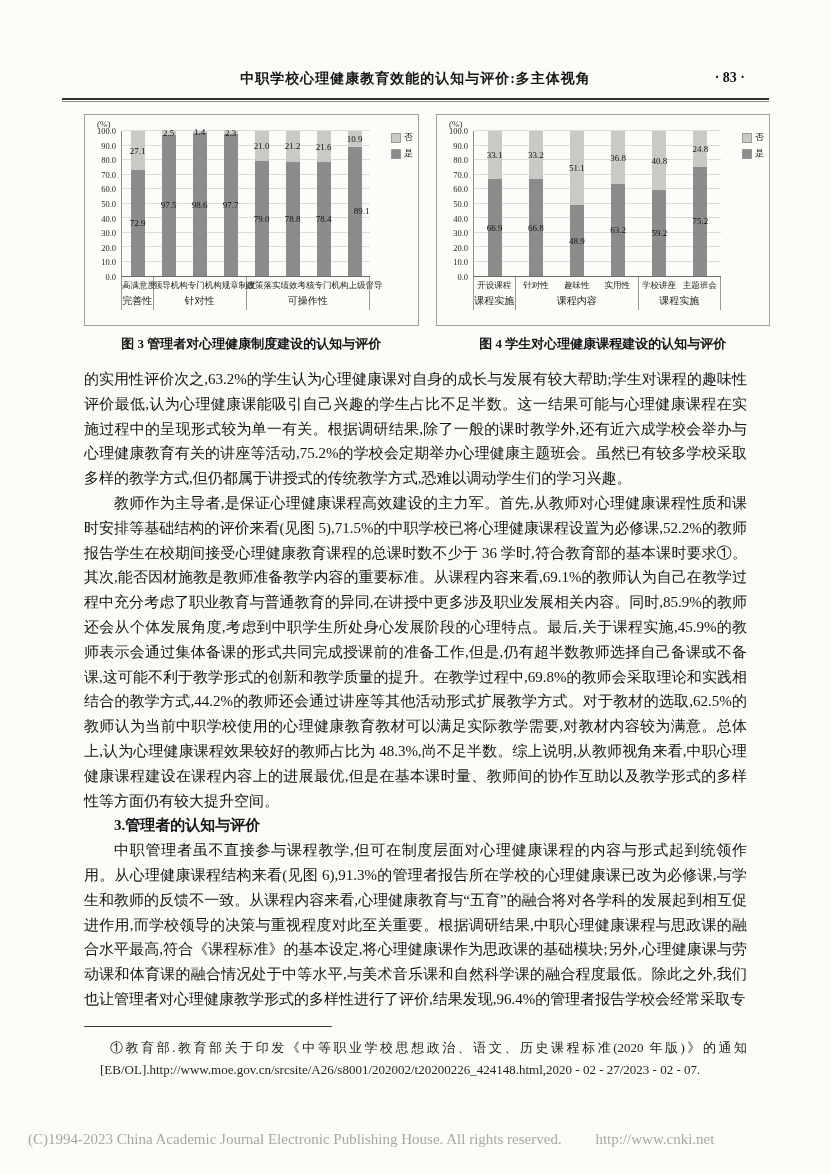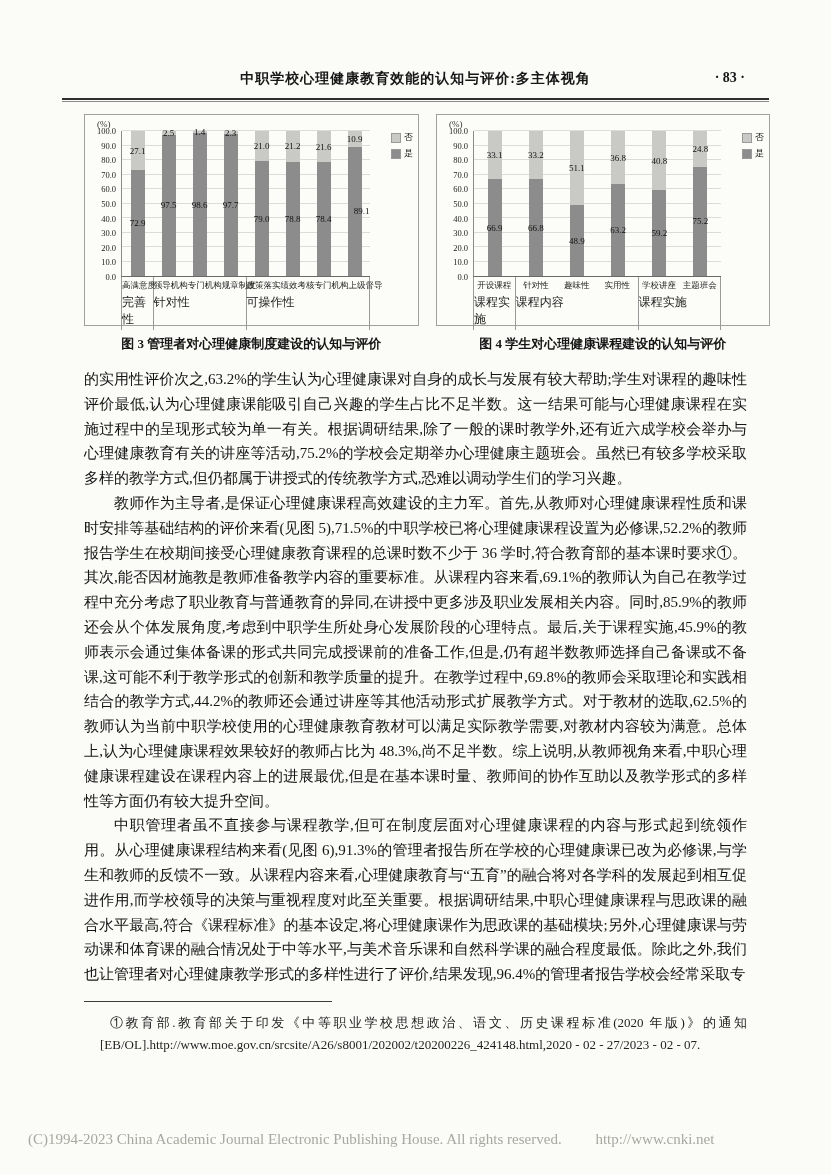--- a/index.html
+++ b/index.html
@@ -26,21 +26,21 @@
   .grid{position:absolute;left:0;right:0;height:1px;background:#dcdcda;}
   .seg{position:absolute;width:14px;transform:translateX(-50%);z-index:2;}
   .seg-label{position:absolute;transform:translate(-50%,50%);font-size:9px;z-index:3;white-space:nowrap;color:#111;}
   .legend{position:absolute;right:5px;top:16px;}
   .legend-item{display:flex;align-items:center;gap:3px;margin-bottom:3px;font-size:9px;color:#222;}
   .swatch{width:8px;height:8px;flex:0 0 auto;border:0.5px solid #9a9a9a;}
   .xaxis{display:flex;margin-left:30px;margin-right:44px;border-left:1px solid #9a9a98;}
   .xgroup{border-right:1px solid #9a9a98;padding:3px 0 2px;box-sizing:border-box;min-width:0;}
   .xrow1{display:flex;}
   .xrow1 span{flex:1;text-align:center;font-size:8.5px;white-space:nowrap;color:#1c1c1c;}
-  .xrow2{font-size:12px;padding-top:2px;color:#1c1c1c;}
+  .xrow2{text-align:center;font-size:10px;padding-top:2px;color:#1c1c1c;}
   
   .figure-captions{display:flex;gap:17px;margin:9px 61px 0 84px;}
   .caption{width:335px;text-align:center;font-weight:700;font-size:13px;}
   
   .body{margin:14px 84px 0;font-size:15px;line-height:24.8px;text-align:justify;color:#141414;}
   .body p{margin:0;}
   .indent{text-indent:2em;}
   .heading{font-weight:700;text-indent:2em;}
   
   .footnote{margin:14px 84px 0;}
@@ -247,20 +247,21 @@
 </div>
 
 <div class="figure-captions">
   <div class="caption">图 3  管理者对心理健康制度建设的认知与评价</div>
   <div class="caption">图 4  学生对心理健康课程建设的认知与评价</div>
 </div>
 
 <div class="body">
   <p>的实用性评价次之,63.2%的学生认为心理健康课对自身的成长与发展有较大帮助;学生对课程的趣味性评价最低,认为心理健康课能吸引自己兴趣的学生占比不足半数。这一结果可能与心理健康课程在实施过程中的呈现形式较为单一有关。根据调研结果,除了一般的课时教学外,还有近六成学校会举办与心理健康教育有关的讲座等活动,75.2%的学校会定期举办心理健康主题班会。虽然已有较多学校采取多样的教学方式,但仍都属于讲授式的传统教学方式,恐难以调动学生们的学习兴趣。</p>
   <p class="indent">教师作为主导者,是保证心理健康课程高效建设的主力军。首先,从教师对心理健康课程性质和课时安排等基础结构的评价来看(见图 5),71.5%的中职学校已将心理健康课程设置为必修课,52.2%的教师报告学生在校期间接受心理健康教育课程的总课时数不少于 36 学时,符合教育部的基本课时要求①。其次,能否因材施教是教师准备教学内容的重要标准。从课程内容来看,69.1%的教师认为自己在教学过程中充分考虑了职业教育与普通教育的异同,在讲授中更多涉及职业发展相关内容。同时,85.9%的教师还会从个体发展角度,考虑到中职学生所处身心发展阶段的心理特点。最后,关于课程实施,45.9%的教师表示会通过集体备课的形式共同完成授课前的准备工作,但是,仍有超半数教师选择自己备课或不备课,这可能不利于教学形式的创新和教学质量的提升。在教学过程中,69.8%的教师会采取理论和实践相结合的教学方式,44.2%的教师还会通过讲座等其他活动形式扩展教学方式。对于教材的选取,62.5%的教师认为当前中职学校使用的心理健康教育教材可以满足实际教学需要,对教材内容较为满意。总体上,认为心理健康课程效果较好的教师占比为 48.3%,尚不足半数。综上说明,从教师视角来看,中职心理健康课程建设在课程内容上的进展最优,但是在基本课时量、教师间的协作互助以及教学形式的多样性等方面仍有较大提升空间。</p>
+  <p class="heading">3.管理者的认知与评价</p>
   <p class="indent">中职管理者虽不直接参与课程教学,但可在制度层面对心理健康课程的内容与形式起到统领作用。从心理健康课程结构来看(见图 6),91.3%的管理者报告所在学校的心理健康课已改为必修课,与学生和教师的反馈不一致。从课程内容来看,心理健康教育与“五育”的融合将对各学科的发展起到相互促进作用,而学校领导的决策与重视程度对此至关重要。根据调研结果,中职心理健康课程与思政课的融合水平最高,符合《课程标准》的基本设定,将心理健康课作为思政课的基础模块;另外,心理健康课与劳动课和体育课的融合情况处于中等水平,与美术音乐课和自然科学课的融合程度最低。除此之外,我们也让管理者对心理健康教学形式的多样性进行了评价,结果发现,96.4%的管理者报告学校会经常采取专</p>
 </div>
 
 <div class="footnote">
   <hr class="fn-rule">
   <div class="fn-text">①教育部.教育部关于印发《中等职业学校思想政治、语文、历史课程标准(2020 年版)》的通知[EB/OL].http://www.moe.gov.cn/srcsite/A26/s8001/202002/t20200226_424148.html,2020 - 02 - 27/2023 - 02 - 07.</div>
 </div>
 
 <div class="footer">
   <span>(C)1994-2023 China Academic Journal Electronic Publishing House. All rights reserved.</span>

